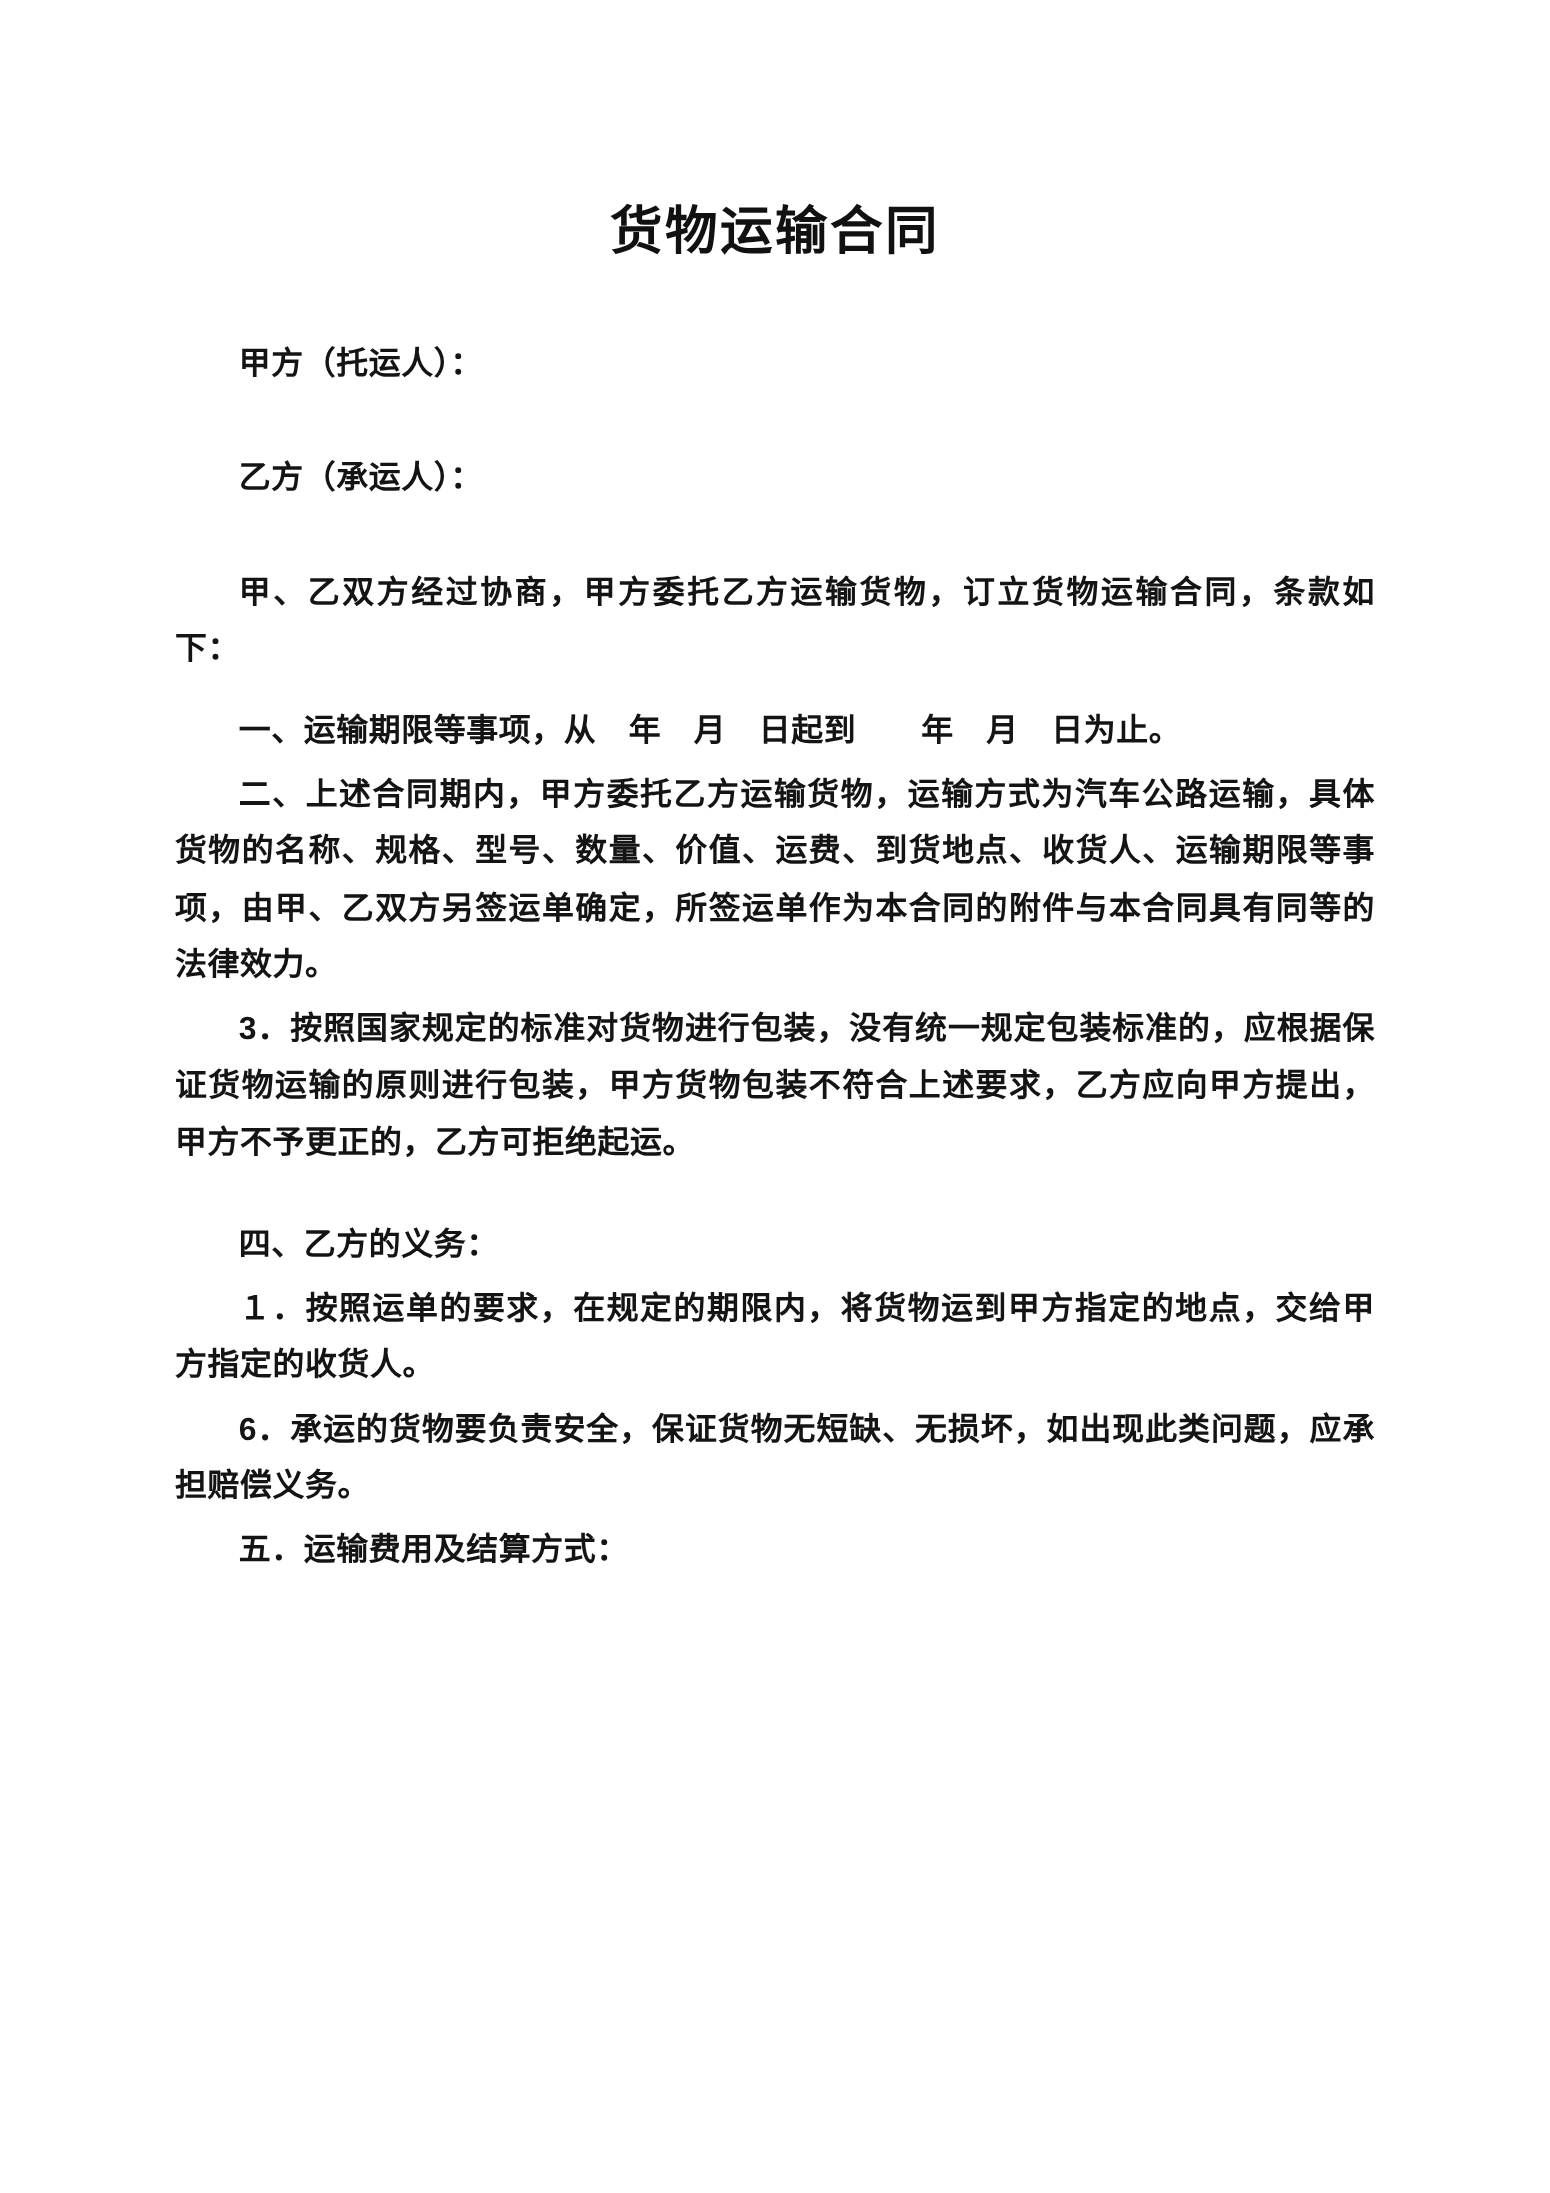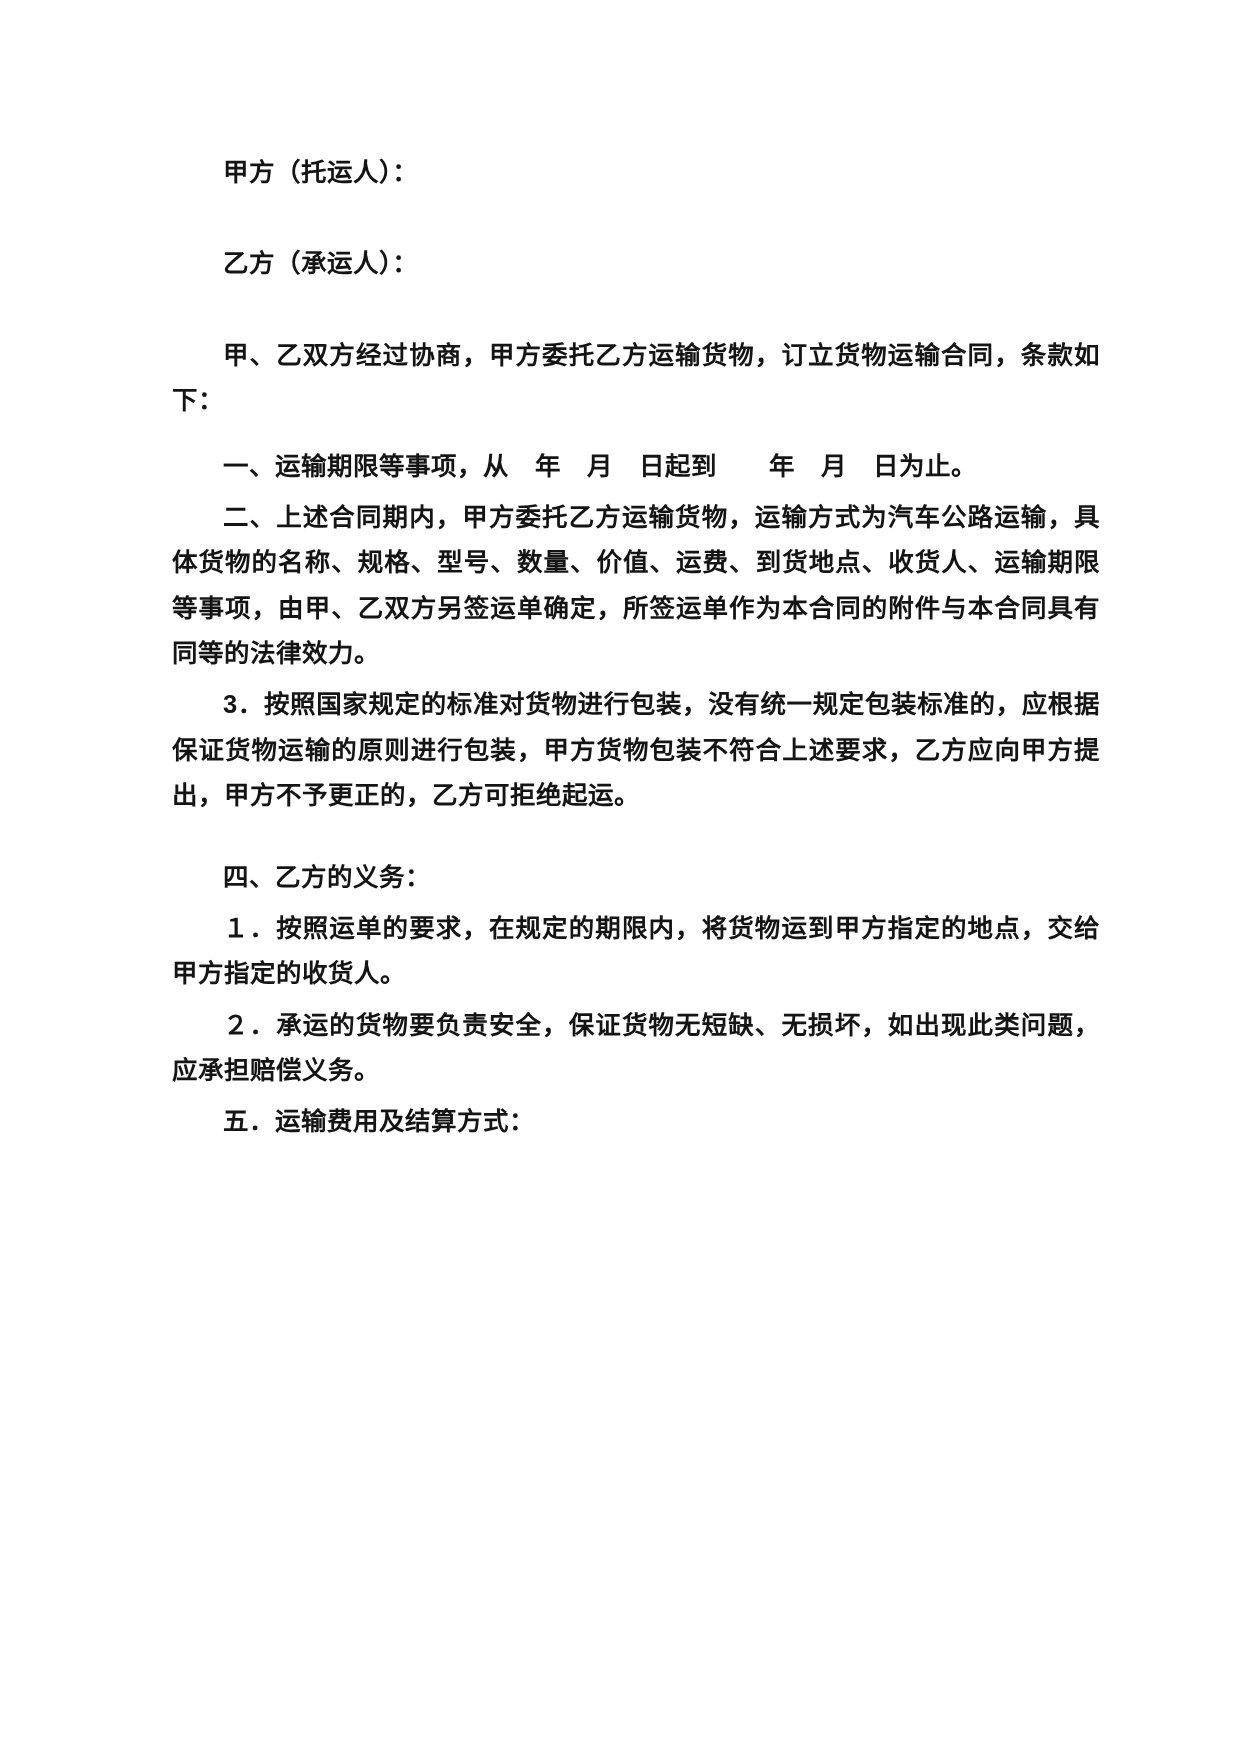--- a/index.html
+++ b/index.html
@@ -31,37 +31,37 @@
     font-size: 25.5px;
     line-height: 1.78;
     margin: 0 0 20px 0;
     text-align: justify;
     letter-spacing: 0.5px;
     color: #141414;
     font-weight: 600;
   }
   .indent {
     text-indent: 2em;
-    margin-left: 32px;
   }
   .tight {
     margin-bottom: 6px;
   }
   .gap-after {
     margin-bottom: 46px;
   }
   .blank-line {
     height: 30px;
   }
 </style>
 </head>
 <body>
 
 <div class="page">
 
+  <h1 class="doc-title">货物运输合同</h1>
 
   <p class="para indent gap-after">甲方（托运人）：</p>
 
   <p class="para indent gap-after">乙方（承运人）：</p>
 
   <p class="para indent">甲、乙双方经过协商，甲方委托乙方运输货物，订立货物运输合同，条款如下：</p>
 
   <p class="para indent tight">一、运输期限等事项，从　年　月　日起到　　年　月　日为止。</p>
 
   <p class="para indent tight">二、上述合同期内，甲方委托乙方运输货物，运输方式为汽车公路运输，具体货物的名称、规格、型号、数量、价值、运费、到货地点、收货人、运输期限等事项，由甲、乙双方另签运单确定，所签运单作为本合同的附件与本合同具有同等的法律效力。</p>
@@ -69,17 +69,17 @@
 
   <p class="para indent tight">3．按照国家规定的标准对货物进行包装，没有统一规定包装标准的，应根据保证货物运输的原则进行包装，甲方货物包装不符合上述要求，乙方应向甲方提出，甲方不予更正的，乙方可拒绝起运。</p>
 
   <div class="blank-line"></div>
 
 
   <p class="para indent tight">四、乙方的义务：</p>
 
   <p class="para indent tight">１．按照运单的要求，在规定的期限内，将货物运到甲方指定的地点，交给甲方指定的收货人。</p>
 
-  <p class="para indent tight">２．承运的货物要负责安全，保证货物无短缺、无损坏，如出现此类问题，应承担赔偿义务。</p>
+  <p class="para indent tight">6．承运的货物要负责安全，保证货物无短缺、无损坏，如出现此类问题，应承担赔偿义务。</p>
 
   <p class="para indent tight">五．运输费用及结算方式：</p>
 
 </div>
 
 </body></html>

